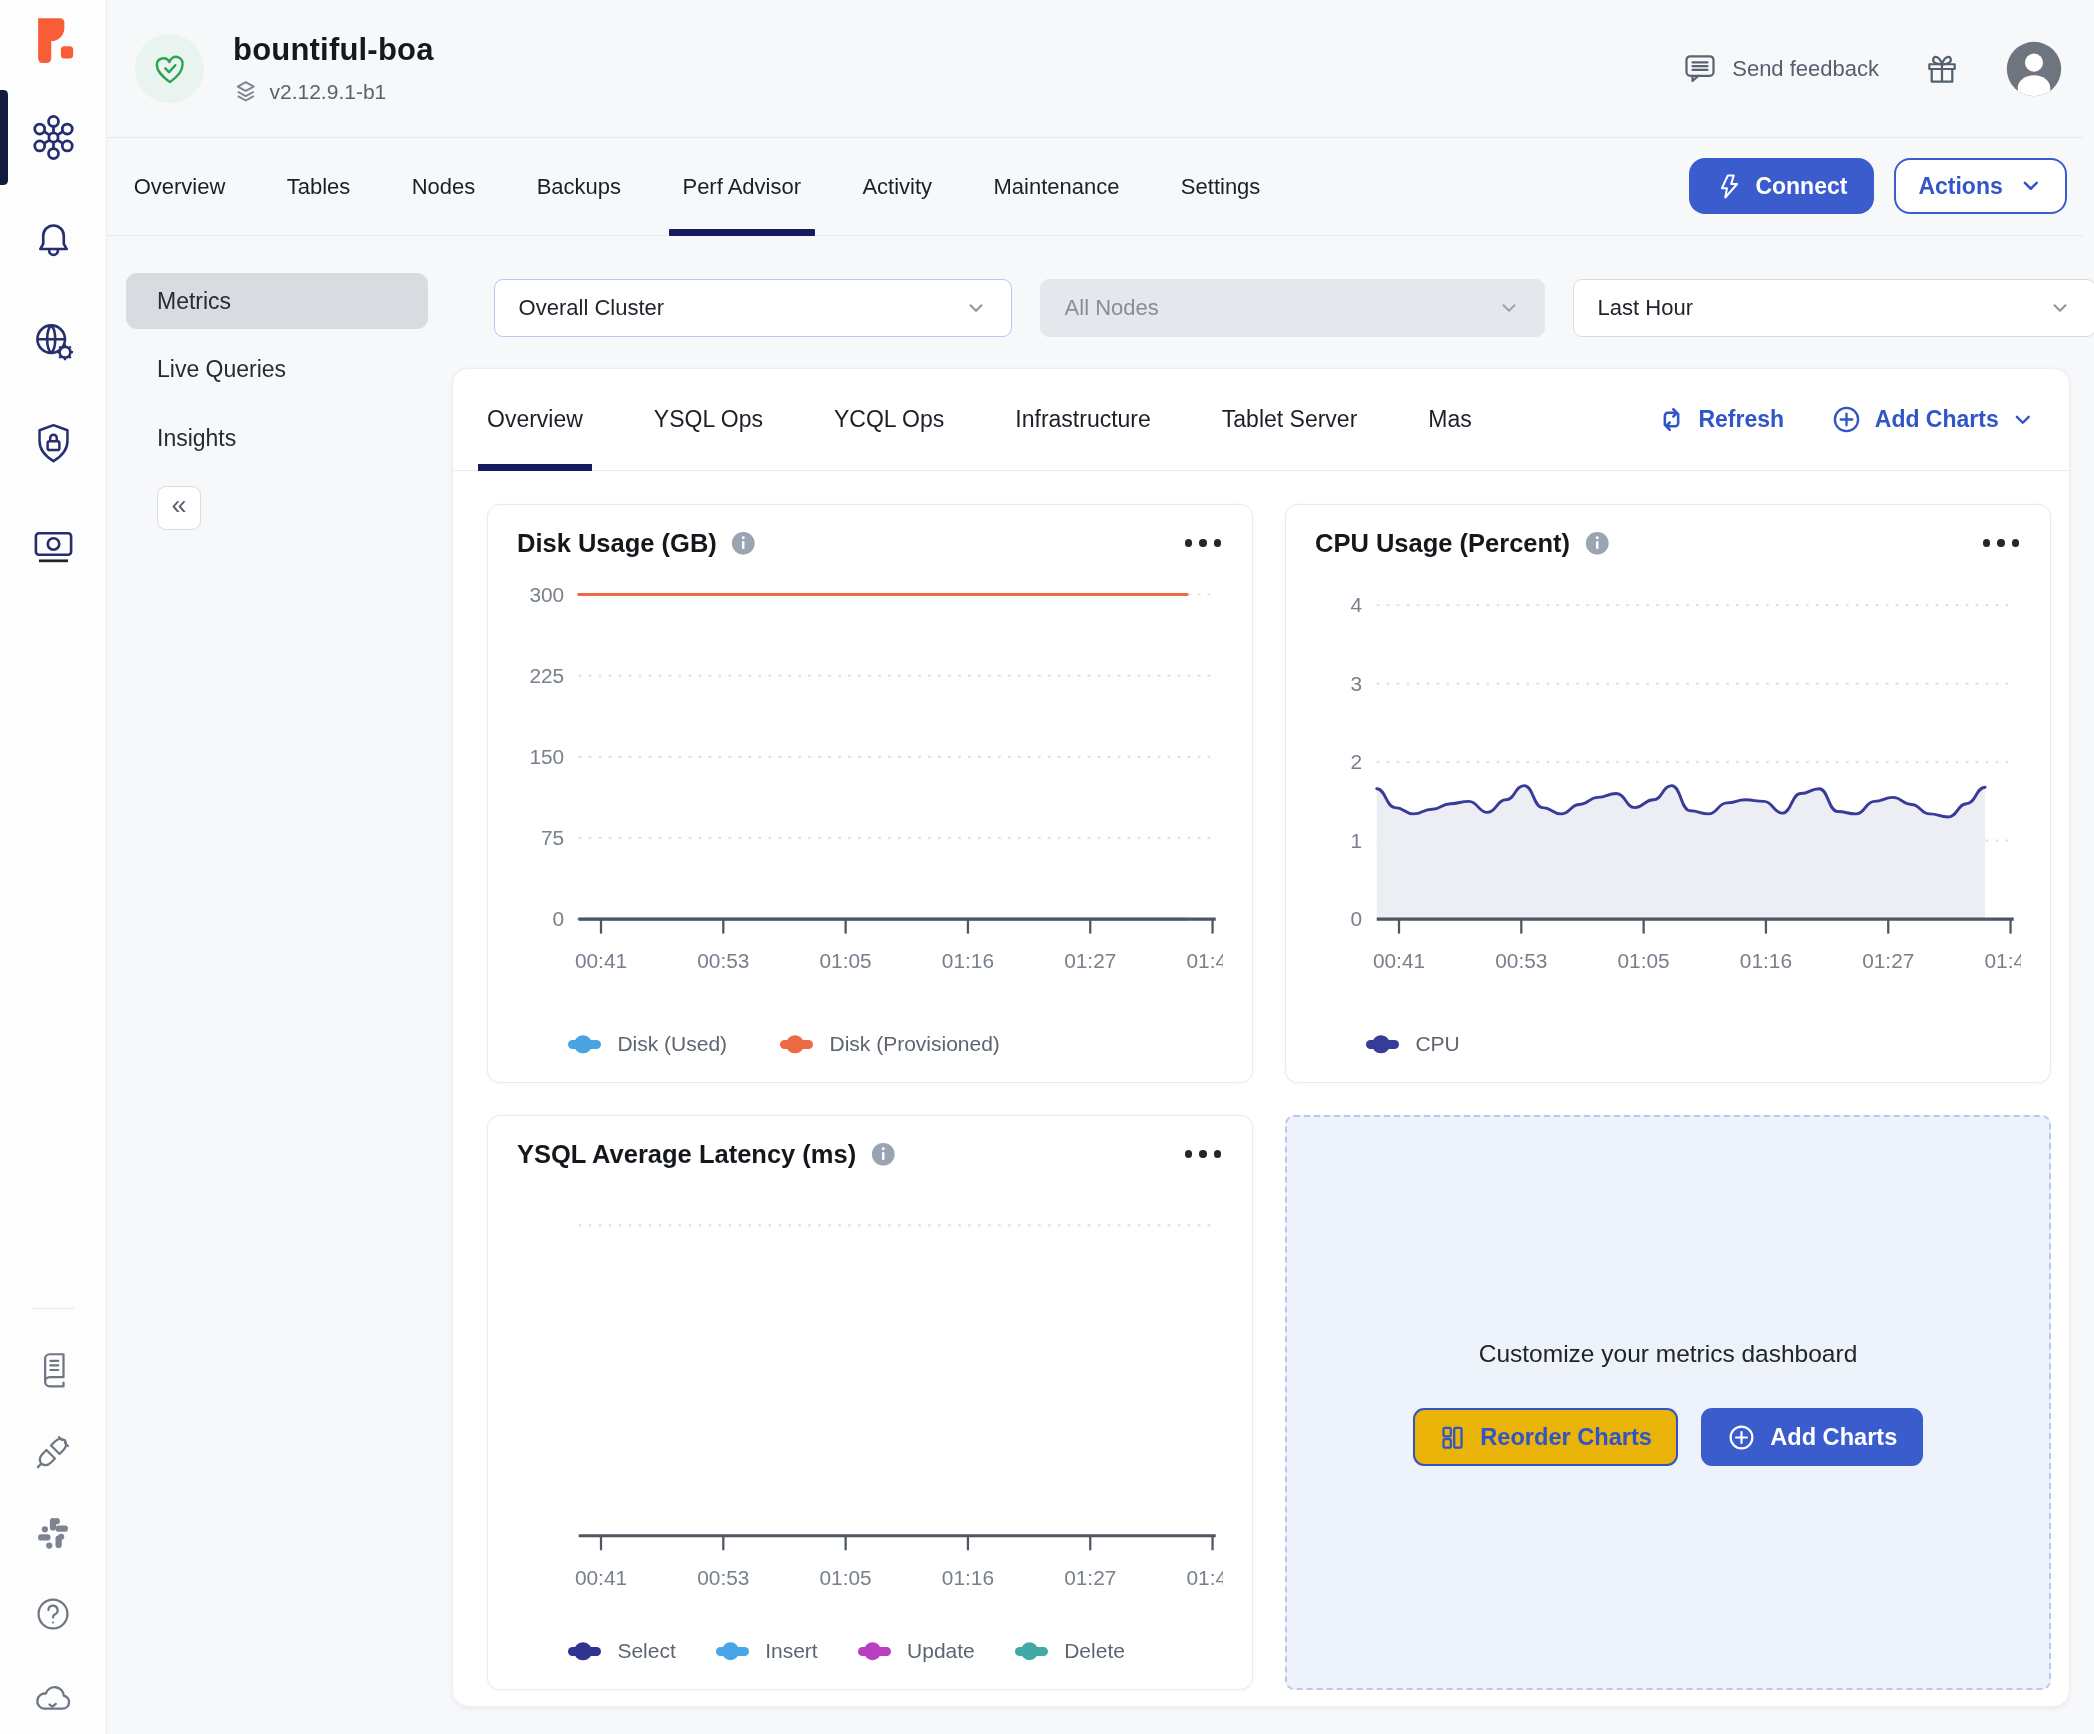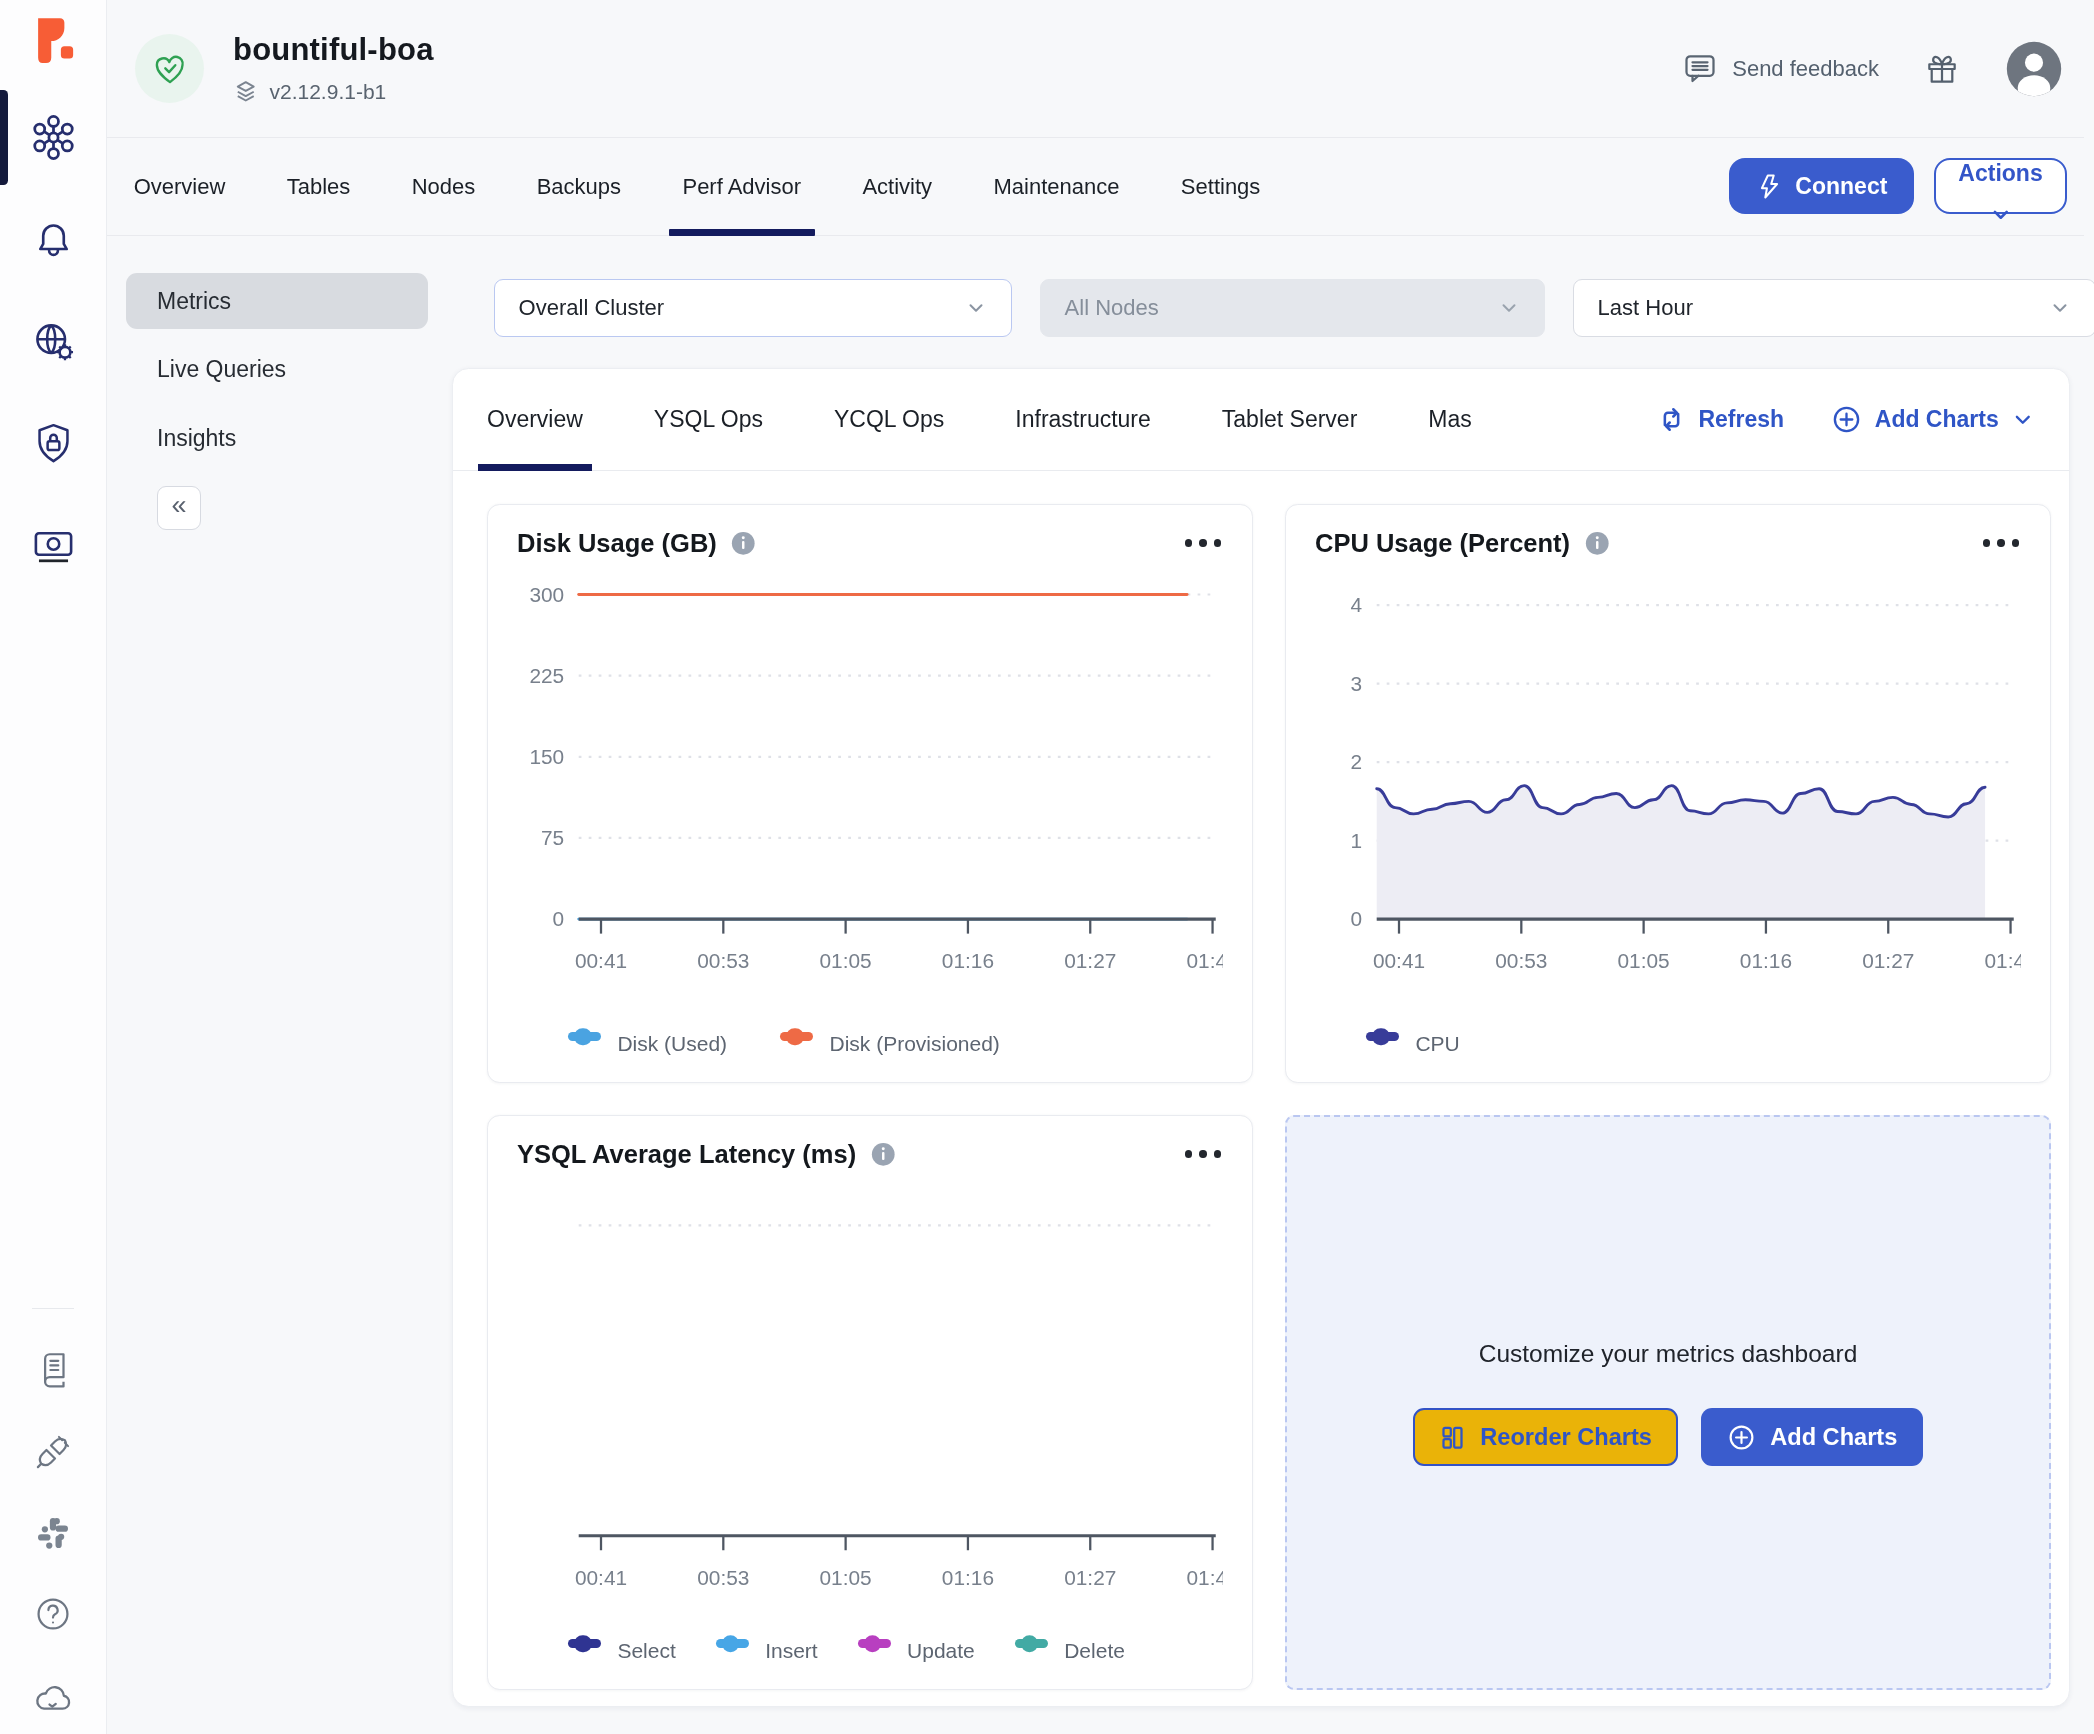--- a/index.html
+++ b/index.html
@@ -46,21 +46,21 @@
     border-bottom:1.8px solid #e9eaee; display:flex; align-items:center; }
   .nav-tabs { display:flex; gap:56px; padding-left:34px; }
   .nav-tab { position:relative; font-size:22px; color:#1b2027; height:96px;
     display:flex; align-items:center; padding:0 2.7px; cursor:pointer; }
   .nav-tab.active::after { content:""; position:absolute; left:-11px; right:-11px; bottom:-1.8px;
     height:7.3px; background:#141b5e; border-radius:0.9px; }
   .nav-actions { position:absolute; right:17.3px; top:20px; display:flex; gap:20px; }
   .btn { display:flex; align-items:center; gap:12.7px; height:56px; border-radius:16px;
     font-size:23px; font-weight:700; cursor:pointer; border:none; font-family:inherit; }
   .btn-primary { background:#3a5ccd; color:#fff; padding:0 27px; }
-  .btn-outline { background:#fff; color:#3355c8; border:2.7px solid #3a5ccd; padding:0 22px; gap:16.4px;flex-direction:column; }
+  .btn-outline { background:#fff; color:#3355c8; border:2.7px solid #3a5ccd; padding:0 22px; gap:16.4px; }
 
   
   .subnav { position:absolute; left:29px; top:273px; width:302px; }
   .subnav-item { height:56px; display:flex; align-items:center; padding-left:31px;
     font-size:23px; color:#272c33; border-radius:11px; margin-bottom:12.7px; cursor:pointer; }
   .subnav-item.active { background:#d8dbe0; }
   .collapse-btn { margin:20px 0 0 31px; width:44px; height:44px; background:#fff;
     border:1.8px solid #d7dae1; border-radius:9px; color:#59616e; font-size:27px;
     display:flex; align-items:center; justify-content:center; cursor:pointer; line-height:1; padding-bottom:5.5px;}
 
@@ -92,21 +92,21 @@
   .card { background:#fff; border:1.8px solid #e9ebf0; border-radius:12.7px;
     padding:23.6px 29px 22px 29px; display:flex; flex-direction:column;
     box-shadow:0 0.9px 2.7px rgba(40,50,80,.05); }
   .card-head { display:flex; align-items:center; }
   .card-title { font-size:25.5px; font-weight:700; color:#14181d; }
   .info-dot { margin-left:14.5px; }
   .menu-dots { margin-left:auto; display:flex; gap:7.3px; cursor:pointer; padding:5.5px 1.8px; }
   .menu-dots i { width:7.3px; height:7.3px; border-radius:50%; background:#23272e; }
   .chart-svg { width:100%; margin-top:5.5px; }
   .legend { display:flex; gap:53px; margin:auto 0 3.6px 51px; }
-  .legend-item { display:flex; align-items:flex-start; gap:16.4px; font-size:21px; color:#5d6571; }
+  .legend-item { display:flex; align-items:center; gap:16.4px; font-size:21px; color:#5d6571; }
   .lmark { position:relative; width:33px; height:8.2px; border-radius:4.5px; }
   .lmark i { position:absolute; left:6.4px; top:50%; transform:translateY(-50%);
     width:17.3px; height:17.3px; border-radius:50%; background:inherit; display:block; }
 
   .customize { background:#eef2fb; border:2.7px dashed #bac7f1; border-radius:9px;
     display:flex; flex-direction:column; align-items:center; justify-content:center;
     box-shadow:none; }
   .customize-title { font-size:24.5px; color:#20242b; }
   .customize-btns { display:flex; gap:23.6px; margin-top:40px; }
   .btn-mid-outline { background:#eab308; border:2.7px solid #3353c5; color:#2f55c6;

